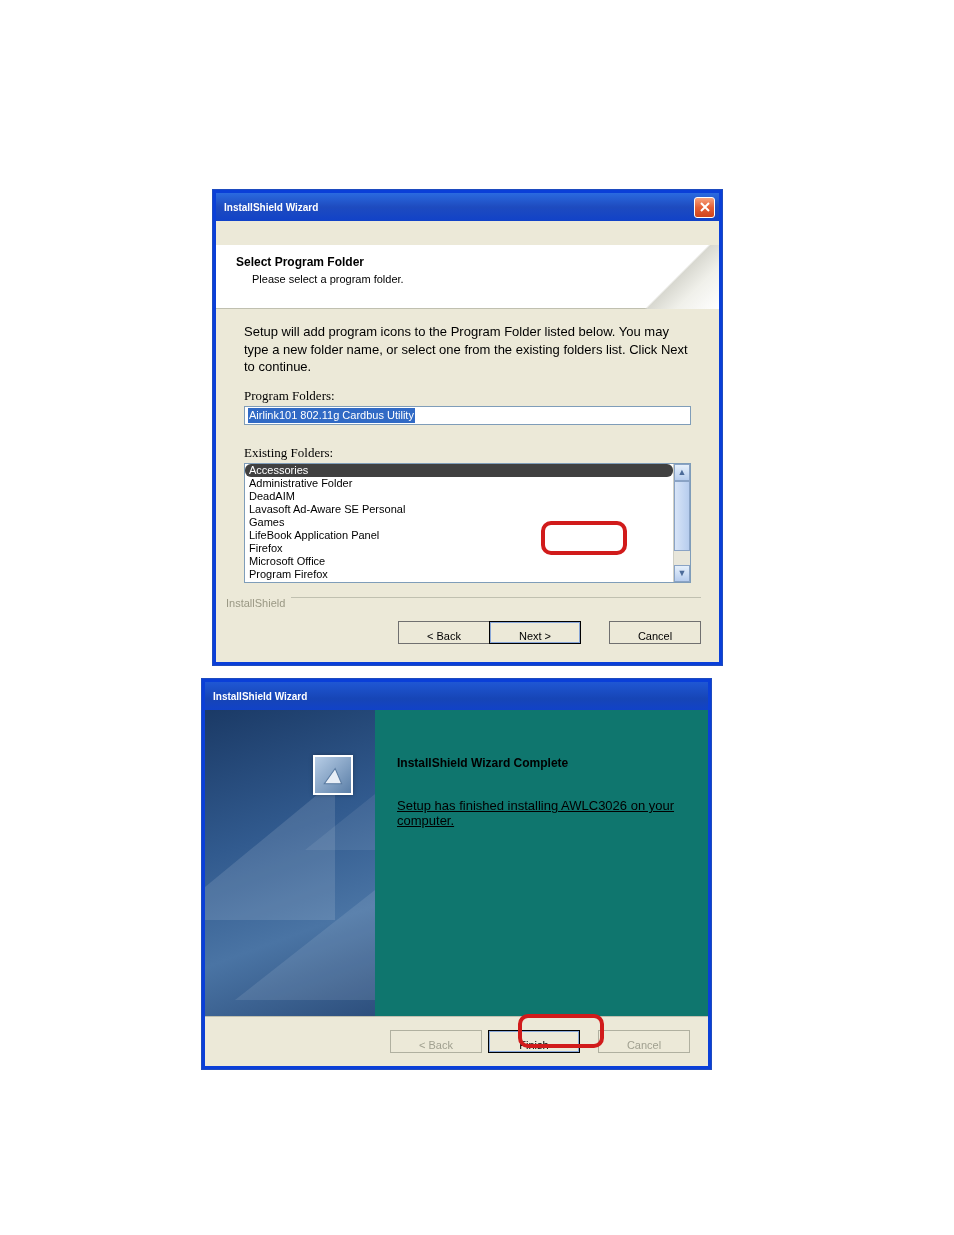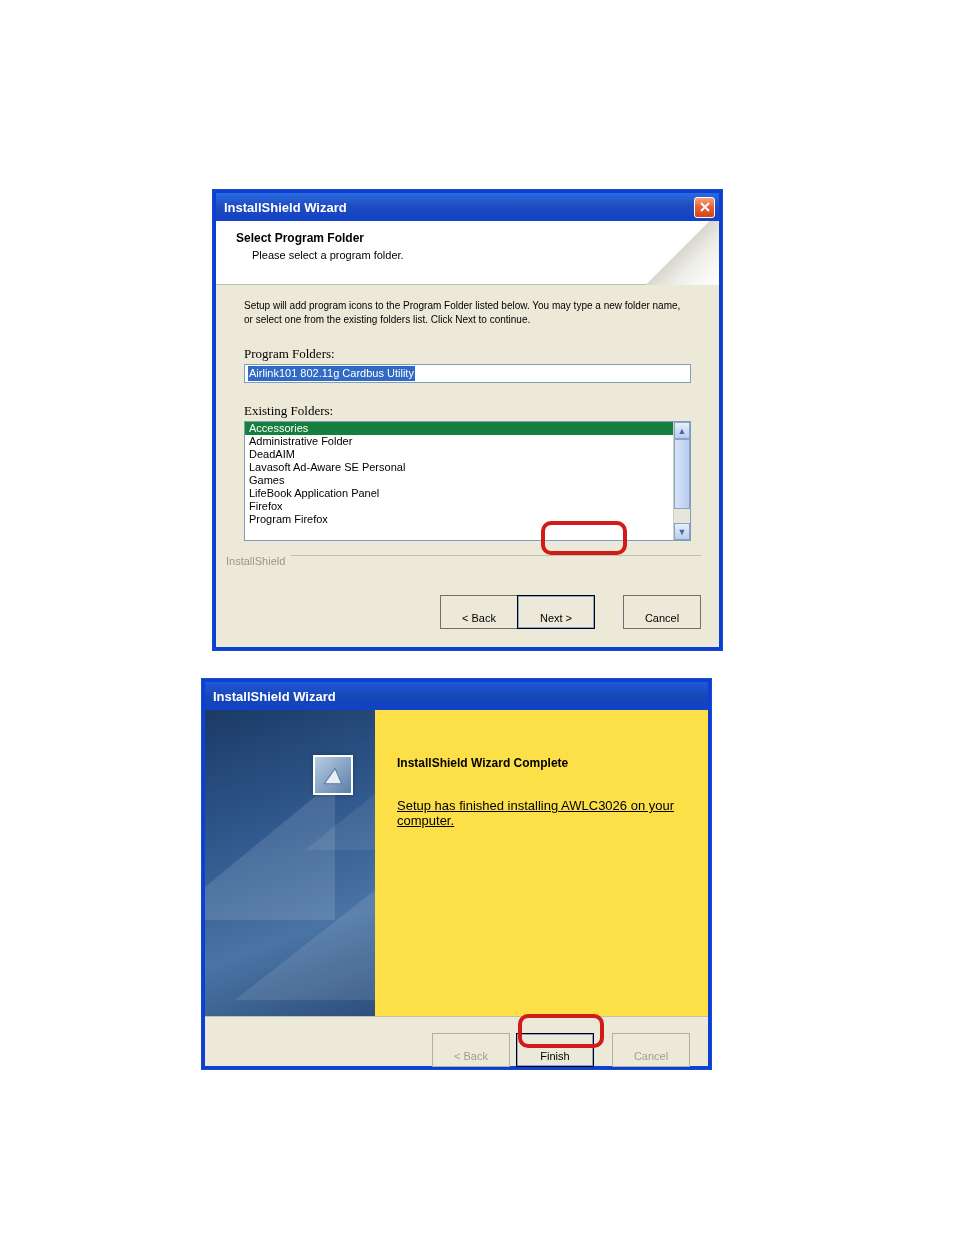--- a/index.html
+++ b/index.html
@@ -19,21 +19,21 @@
     box-shadow: 0 0 0 1px #1e4bbf;
   }
   .titlebar {
     height: 28px;
     background: linear-gradient(to bottom, #2a6ae0 0%, #1e4bbf 50%, #1142c8 100%);
     display: flex;
     align-items: center;
     padding: 0 4px 0 8px;
     color: #fff;
     font-weight: bold;
-    font-size: 13px;
+    font-size: 10px;
   }
   .titlebar .title-text { flex: 1; }
   .close-btn {
     width: 21px;
     height: 21px;
     background: linear-gradient(to bottom, #f8a27d, #e55f35 50%, #d2431a);
     border: 1px solid #fff;
     border-radius: 3px;
     display: flex;
     align-items: center;
@@ -42,20 +42,21 @@
     font-weight: bold;
     font-size: 13px;
     cursor: pointer;
   }
   .header-area {
     background: #fff;
     height: 64px;
     border-bottom: 1px solid #c0c0b0;
     position: relative;
     padding: 10px 16px 0 20px;
+    margin-top: 24px;
   }
   .header-area .h-title {
     font-weight: bold;
     font-size: 12px;
   }
   .header-area .h-sub {
     font-size: 11px;
     margin: 4px 0 0 16px;
   }
   .header-curl {
@@ -63,23 +64,23 @@
     right: 0;
     top: 0;
     width: 80px;
     height: 64px;
     background: linear-gradient(135deg, transparent 48%, #d8d8d0 50%, #f0f0ea 70%, #fff 100%);
   }
   .content-area {
     padding: 14px 28px 8px 28px;
   }
   .desc-text {
-    font-size: 10px;
+    font-size: 13px;
     line-height: 1.35;
-    margin-bottom: 20px;
+    margin-bottom: 12px;
   }
   .field-label {
     font-size: 13px;
     margin-bottom: 2px;
     font-family: Liberation Serif, serif;
   }
   .text-input {
     width: 100%;
     height: 19px;
     border: 1px solid #7f9db9;
@@ -109,22 +110,23 @@
     overflow: hidden;
   }
   .list-item {
     font-size: 11px;
     padding: 0 4px;
     line-height: 13px;
     height: 13px;
     white-space: nowrap;
   }
   .list-item.selected {
-    background: #15803d;
+    background: #404040;
     color: #fff;
+    border-radius: 6px;
   }
   .vscroll {
     position: absolute;
     right: 0; top: 0; bottom: 0;
     width: 17px;
     background: #e8e6da;
     border-left: 1px solid #cfcfc5;
     display: flex;
     flex-direction: column;
   }
@@ -161,29 +163,28 @@
     height: 1px;
     background: #c0c0b0;
     margin-left: 6px;
   }
   .btn-row {
     display: flex;
     justify-content: flex-end;
     gap: 0;
   }
   .xp-btn {
-    width: 78px;
+    width: 92px;
     height: 23px;
     background: #ece9d8;
     border: 1px solid #707070;
     font-size: 11px;
     font-family: Tahoma, Arial, sans-serif;
     cursor: pointer;
-    padding: 16px;
-    margin-top: 16px;
+    padding: 8px;
   }
   .xp-btn.cancelspace { margin-left: 28px; }
   .xp-btn.default {
     border: 1px solid #000;
     box-shadow: inset 0 0 0 1px #88a6d8;
   }
   .xp-btn:disabled { color: #a0a090; border-color: #b0b0a0; cursor: default; }
   .highlight-ring {
     position: absolute;
     border: 4px solid #d11b1b;
@@ -235,21 +236,21 @@
     background: linear-gradient(135deg, #b7cde6 0%, #5b7fa8 100%);
     display: flex;
     align-items: center;
     justify-content: center;
     box-shadow: 0 0 4px rgba(0,0,0,0.3);
   }
   .logo-icon svg { width: 26px; height: 26px; }
   .complete-pane {
     flex: 1;
     padding: 46px 22px 0 22px;
-    background: #fde047;
+    background: #0f766e;
   }
   .complete-pane .cp-title {
     font-weight: bold;
     font-size: 12px;
     margin-bottom: 28px;
   }
   .complete-pane .cp-text {
     font-size: 13px;
     text-decoration: underline;
   }
@@ -289,20 +290,21 @@
     <div class="field-label">Existing Folders:</div>
     <div class="listbox">
       <div class="inner">
         <div class="list-item selected">Accessories</div>
         <div class="list-item">Administrative Folder</div>
         <div class="list-item">DeadAIM</div>
         <div class="list-item">Lavasoft Ad-Aware SE Personal</div>
         <div class="list-item">Games</div>
         <div class="list-item">LifeBook Application Panel</div>
         <div class="list-item">Firefox</div>
+        <div class="list-item">Microsoft Office</div>
         <div class="list-item">Program Firefox</div>
       </div>
       <div class="vscroll">
         <div class="sbtn">▲</div>
         <div class="strack">
           <div class="sthumb"></div>
         </div>
         <div class="sbtn">▼</div>
       </div>
     </div>

